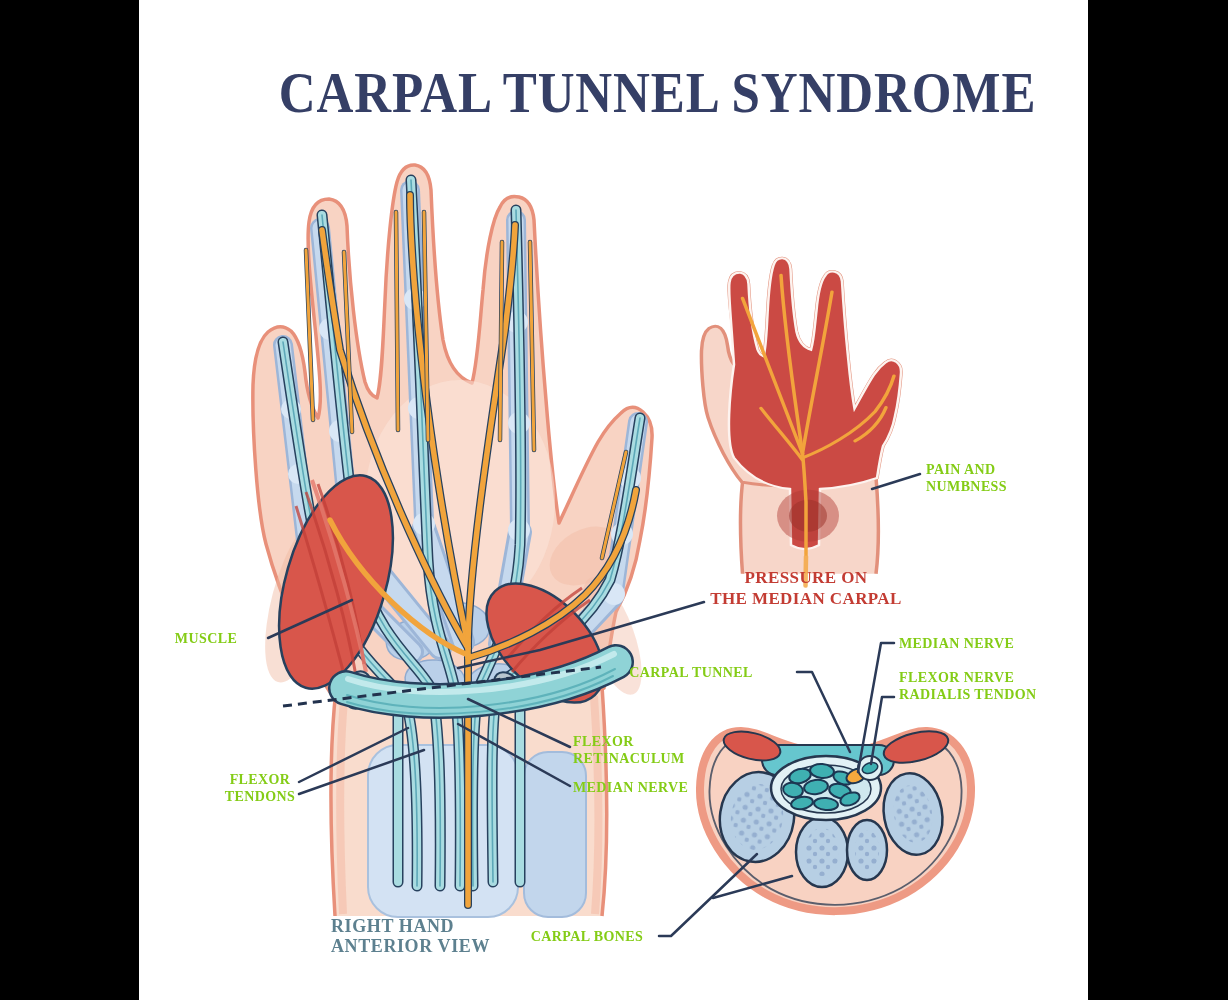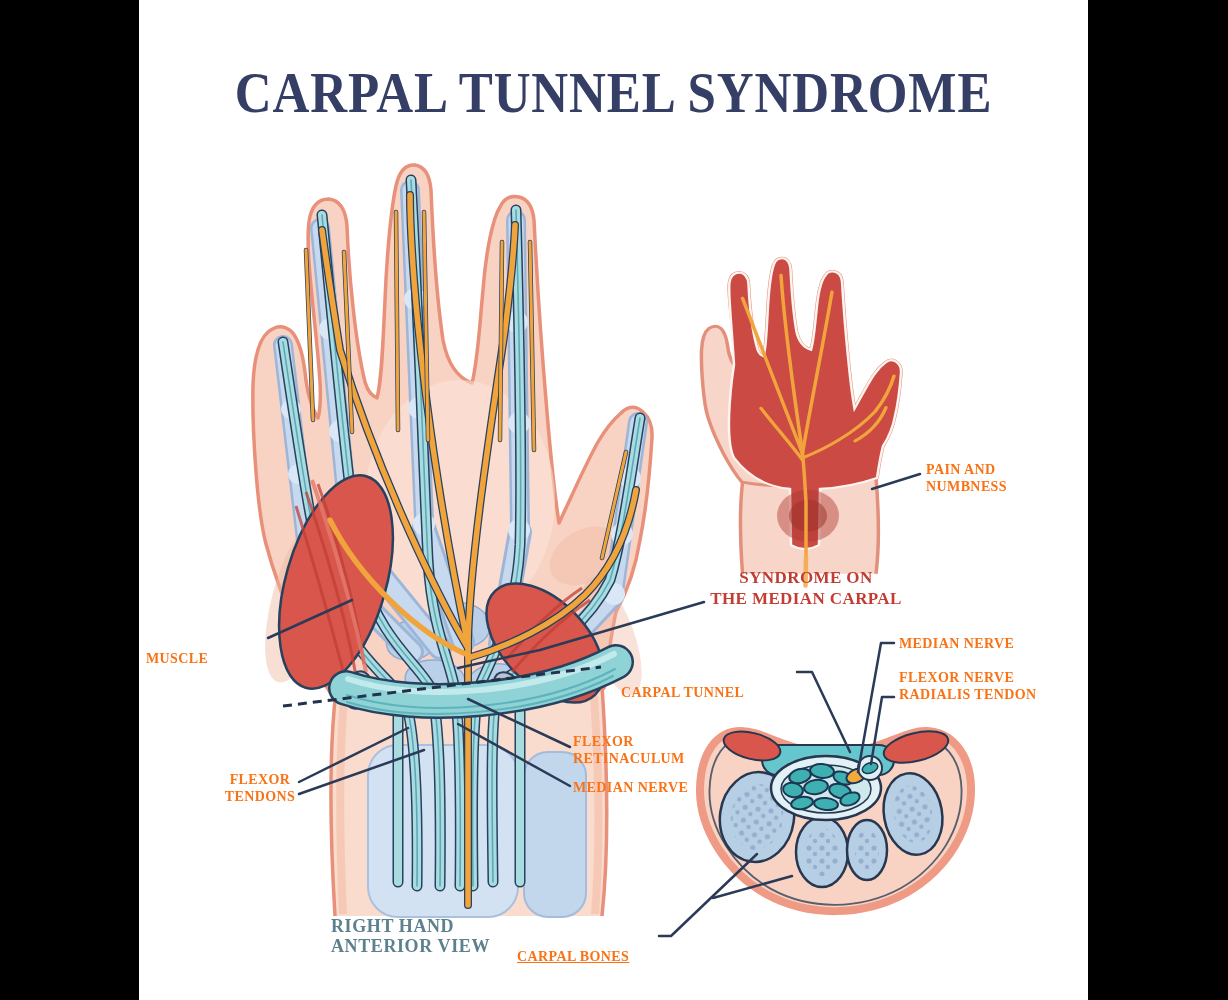--- a/index.html
+++ b/index.html
@@ -1,29 +1,29 @@
 <!DOCTYPE html>
 <html><head>
 <meta charset="utf-8">
 <style>
   html,body{margin:0;padding:0;}
   body{width:1228px;height:1000px;background:#000;position:relative;overflow:hidden;
        font-family:"Liberation Serif","DejaVu Serif",serif;}
   .stage{position:absolute;left:0;top:0;width:1228px;height:1000px;}
   .content{position:absolute;left:139px;top:0;width:949px;height:1000px;background:#fff;}
   svg.art{position:absolute;left:0;top:0;width:1228px;height:1000px;}
-  .lbl{position:absolute;font-weight:bold;color:#f97316;font-size:14px;line-height:17px;
+  .lbl{position:absolute;font-weight:bold;color:#84cc16;font-size:14px;line-height:17px;
        letter-spacing:.4px;white-space:nowrap;}
   .lbl .ln{display:block;}
-  .title{position:absolute;left:139px;top:64px;width:949px;text-align:center;}
+  .title{position:absolute;left:139px;top:64px;width:949px;text-align:right;}
   .title span{display:inline-block;transform:scaleX(.88);transform-origin:center;
        font-weight:bold;font-size:58px;letter-spacing:1px;color:#353f66;line-height:58px;}
   .red{color:#c33c33;font-size:17px;line-height:21px;text-align:center;}
   .caption{color:#5d808f;font-size:18px;line-height:20px;letter-spacing:.6px;}
-  .ta-r{text-align:left;margin-top:20px;}
+  .ta-r{text-align:center;}
   .ta-c{text-align:center;}
 </style>
 </head>
 <body>
 
 <div class="stage">
   <div class="content"></div>
 
   <svg class="art" viewBox="0 0 1228 1000">
     <defs>
@@ -324,21 +324,21 @@
   <div class="lbl" style="left:573px;top:733px;">
     <span class="ln">FLEXOR</span>
     <span class="ln">RETINACULUM</span>
   </div>
 
   <div class="lbl" style="left:573px;top:779px;">
     <span>MEDIAN NERVE</span>
   </div>
 
   <div class="lbl red" style="left:696px;top:567px;width:220px;">
-    <span class="ln">SYNDROME ON</span>
+    <span class="ln">PRESSURE ON</span>
     <span class="ln">THE MEDIAN CARPAL</span>
   </div>
 
   <div class="lbl" style="left:926px;top:461px;">
     <span class="ln">PAIN AND</span>
     <span class="ln">NUMBNESS</span>
   </div>
 
   <div class="lbl ta-r" style="left:621px;top:664px;width:140px;">
     <span>CARPAL TUNNEL</span>
@@ -346,21 +346,21 @@
 
   <div class="lbl" style="left:899px;top:635px;">
     <span>MEDIAN NERVE</span>
   </div>
 
   <div class="lbl" style="left:899px;top:669px;">
     <span class="ln">FLEXOR NERVE</span>
     <span class="ln">RADIALIS TENDON</span>
   </div>
 
-  <div class="lbl ta-r" style="left:517px;top:928px;width:140px;text-decoration:underline;">
+  <div class="lbl ta-r" style="left:517px;top:928px;width:140px;">
     <span>CARPAL BONES</span>
   </div>
 
   <div class="lbl caption" style="left:331px;top:916px;width:180px;">
     <span class="ln">RIGHT HAND</span>
     <span class="ln">ANTERIOR VIEW</span>
   </div>
 
 </div>
 

